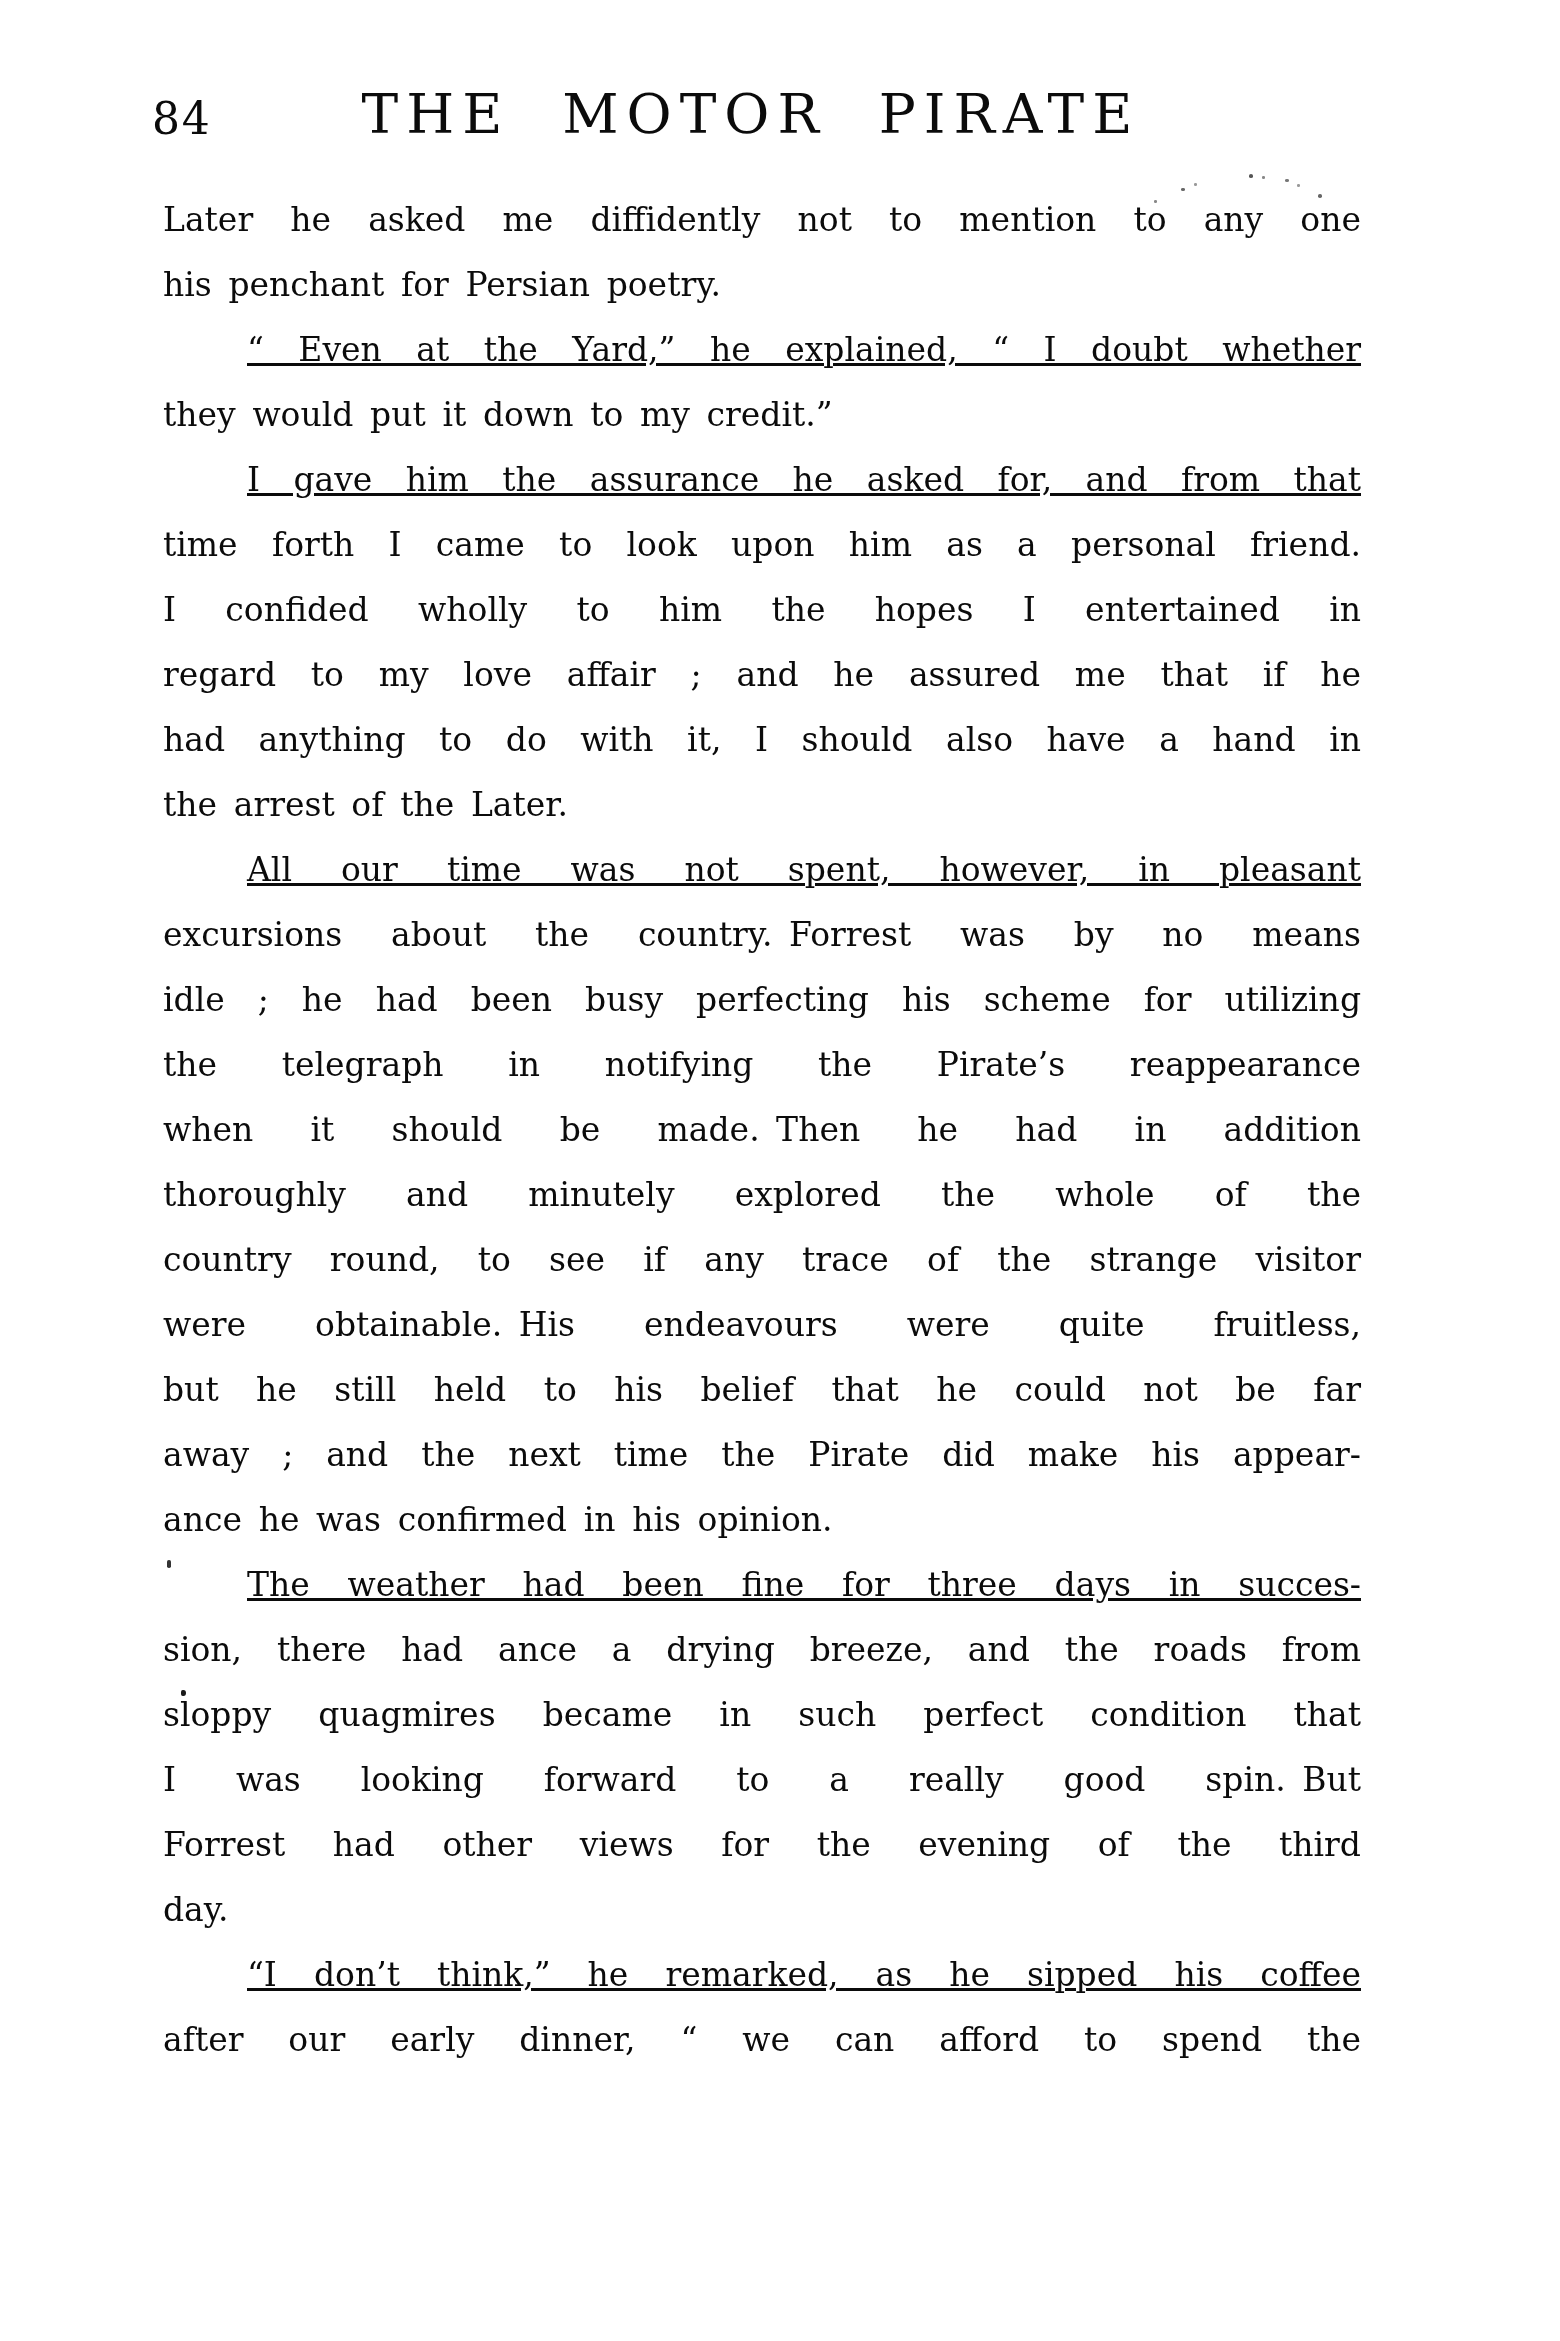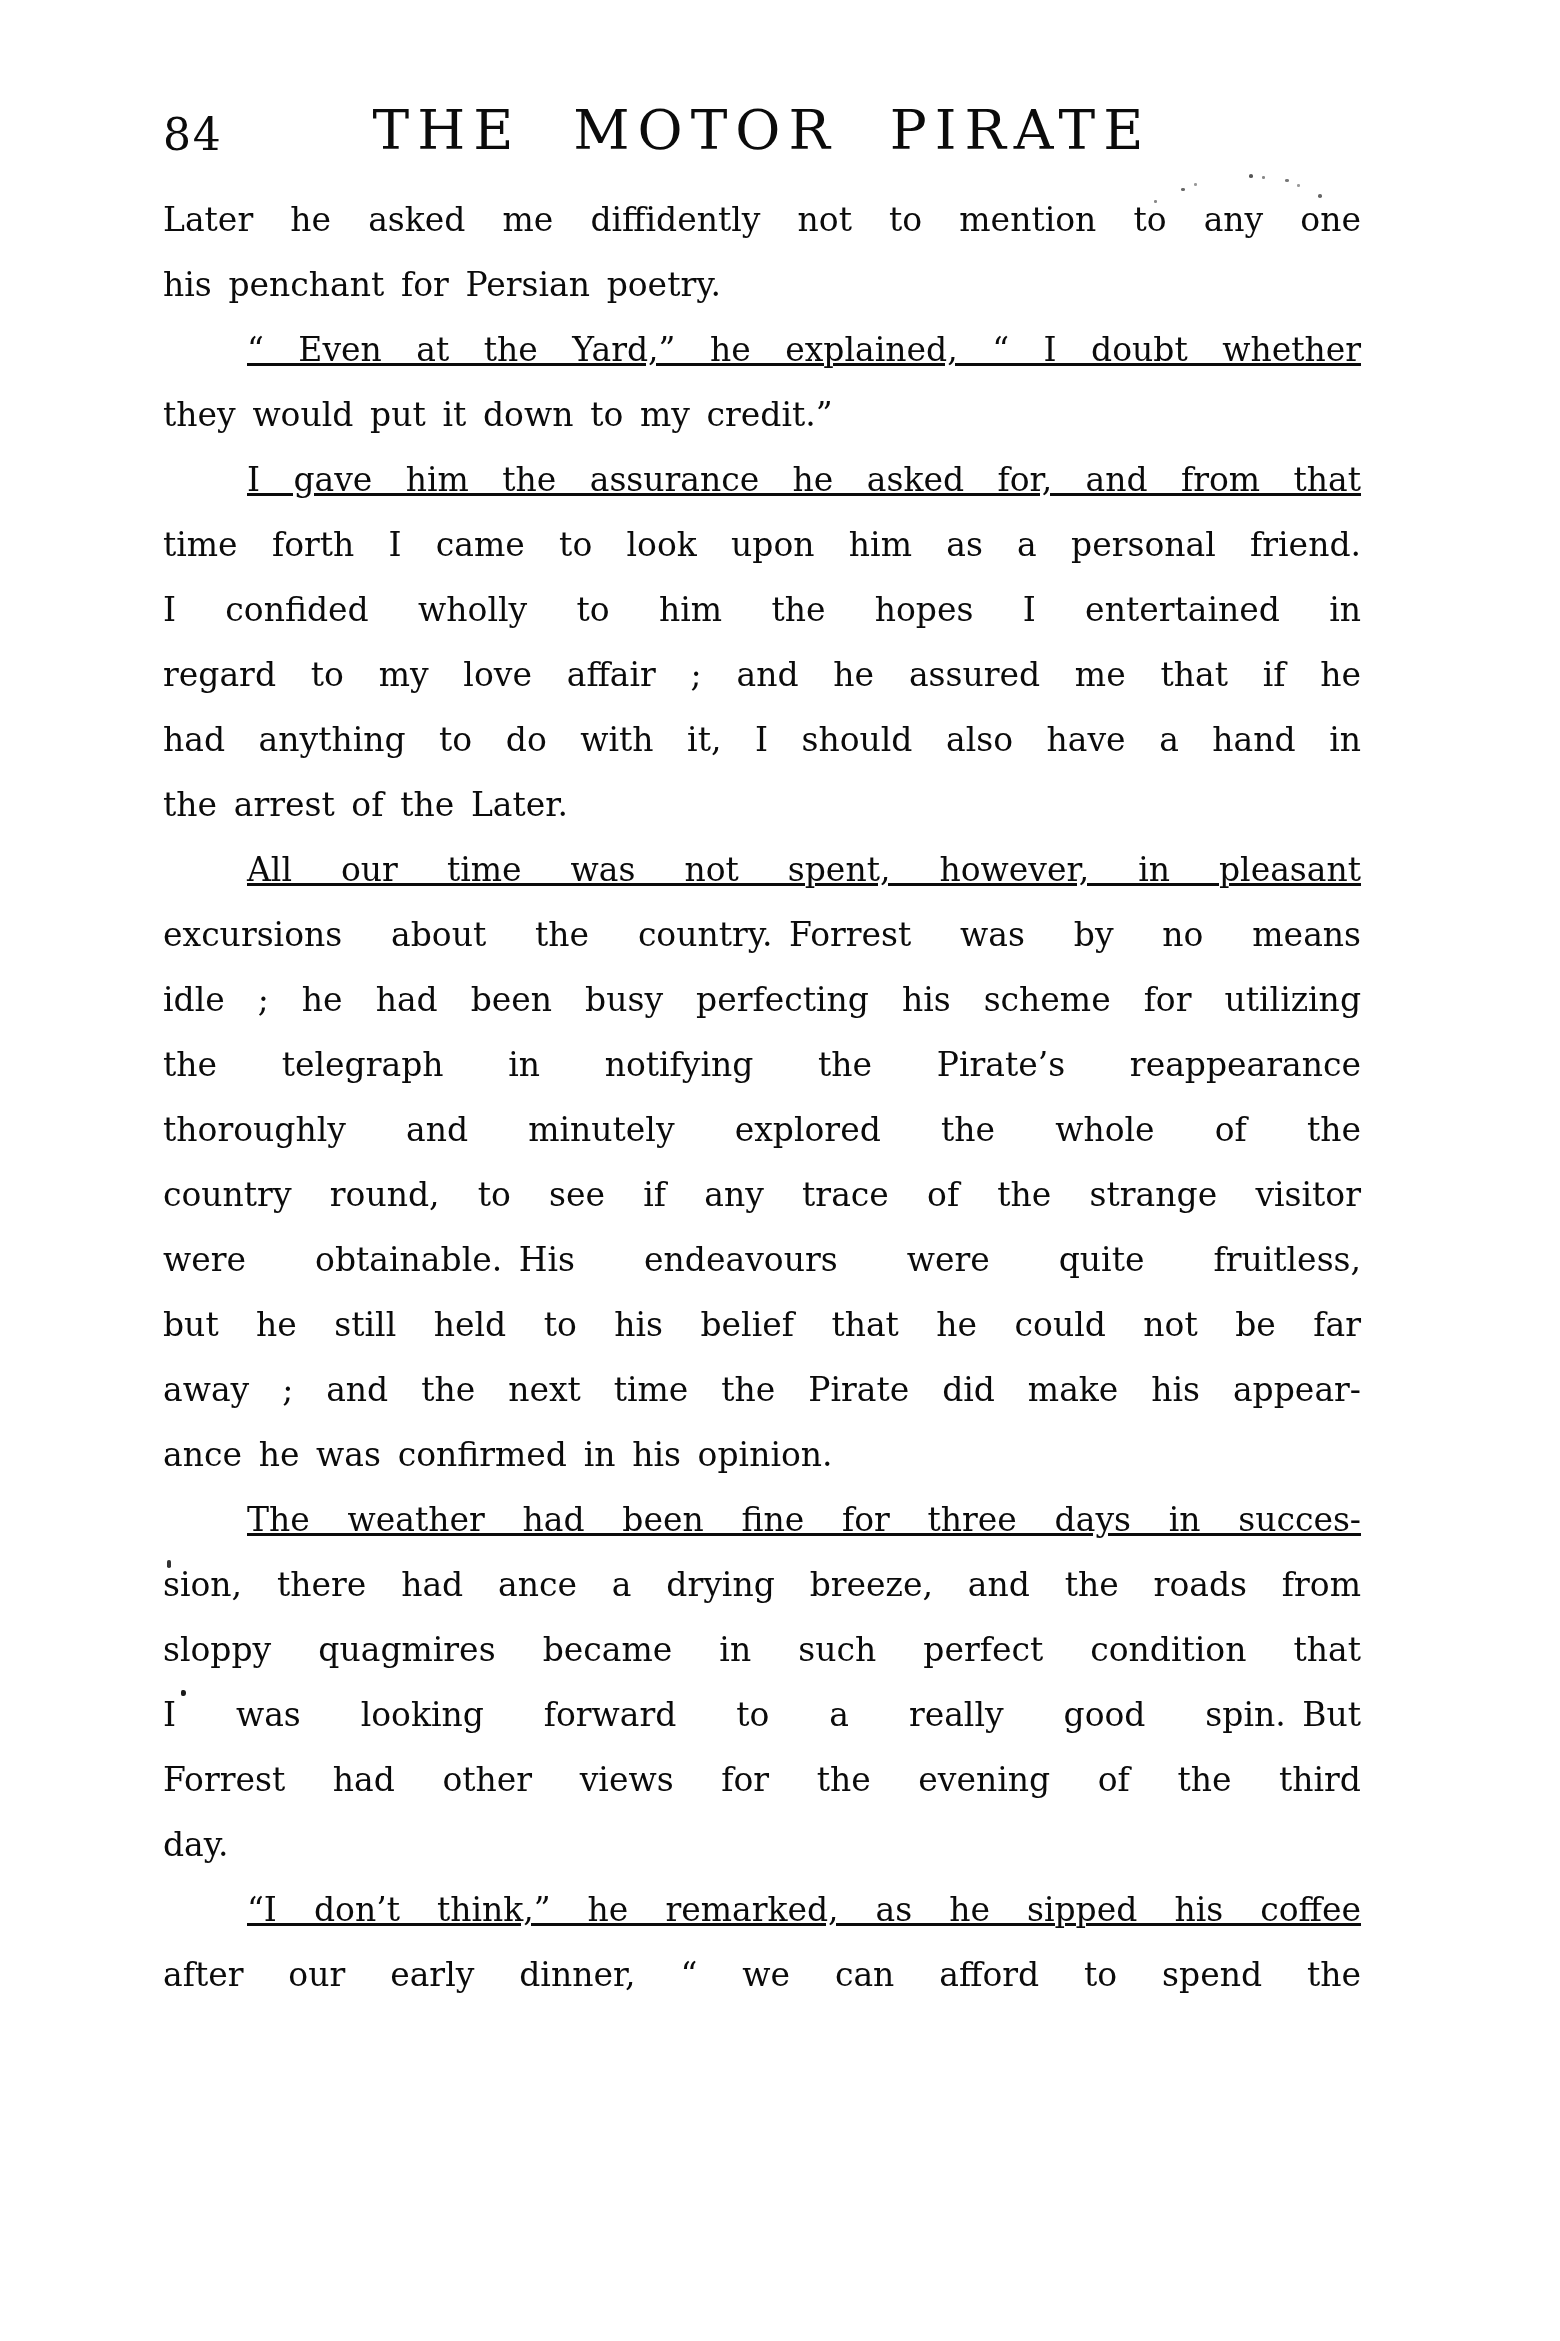--- a/index.html
+++ b/index.html
@@ -16,24 +16,23 @@
     width: 1560px;
     height: 2342px;
     background: var(--paper);
     overflow: hidden;
     font-family: "DejaVu Serif", "Liberation Serif", serif;
     color: var(--ink);
   }
   .header {
     position: absolute;
     top: 85px;
-    left: 163px;
+    left: 152px;
     width: 1198px;
     height: 79px;
-    margin-top: 16px;
   }
   .page-number {
     position: absolute;
     left: 0;
     top: 12.3px;
     font-size: 44px;
     line-height: 44px;
     letter-spacing: 1.8px;
   }
   .running-title {
@@ -91,20 +90,21 @@
       <div class="line justify indent">I gave him the assurance he asked for, and from that</div>
       <div class="line justify">time forth I came to look upon him as a personal friend.</div>
       <div class="line justify">I confided wholly to him the hopes I entertained in</div>
       <div class="line justify">regard to my love affair ; and he assured me that if he</div>
       <div class="line justify">had anything to do with it, I should also have a hand in</div>
       <div class="line">the arrest of the Later.</div>
       <div class="line justify indent">All our time was not spent, however, in pleasant</div>
       <div class="line justify">excursions about the country. Forrest was by no means</div>
       <div class="line justify">idle ; he had been busy perfecting his scheme for utilizing</div>
       <div class="line justify">the telegraph in notifying the Pirate’s reappearance</div>
+      <div class="line justify">when it should be made. Then he had in addition</div>
       <div class="line justify">thoroughly and minutely explored the whole of the</div>
       <div class="line justify">country round, to see if any trace of the strange visitor</div>
       <div class="line justify">were obtainable. His endeavours were quite fruitless,</div>
       <div class="line justify">but he still held to his belief that he could not be far</div>
       <div class="line justify">away ; and the next time the Pirate did make his appear-</div>
       <div class="line">ance he was confirmed in his opinion.</div>
       <div class="line justify indent">The weather had been fine for three days in succes-</div>
       <div class="line justify">sion, there had ance a drying breeze, and the roads from</div>
       <div class="line justify">sloppy quagmires became in such perfect condition that</div>
       <div class="line justify">I was looking forward to a really good spin. But</div>

